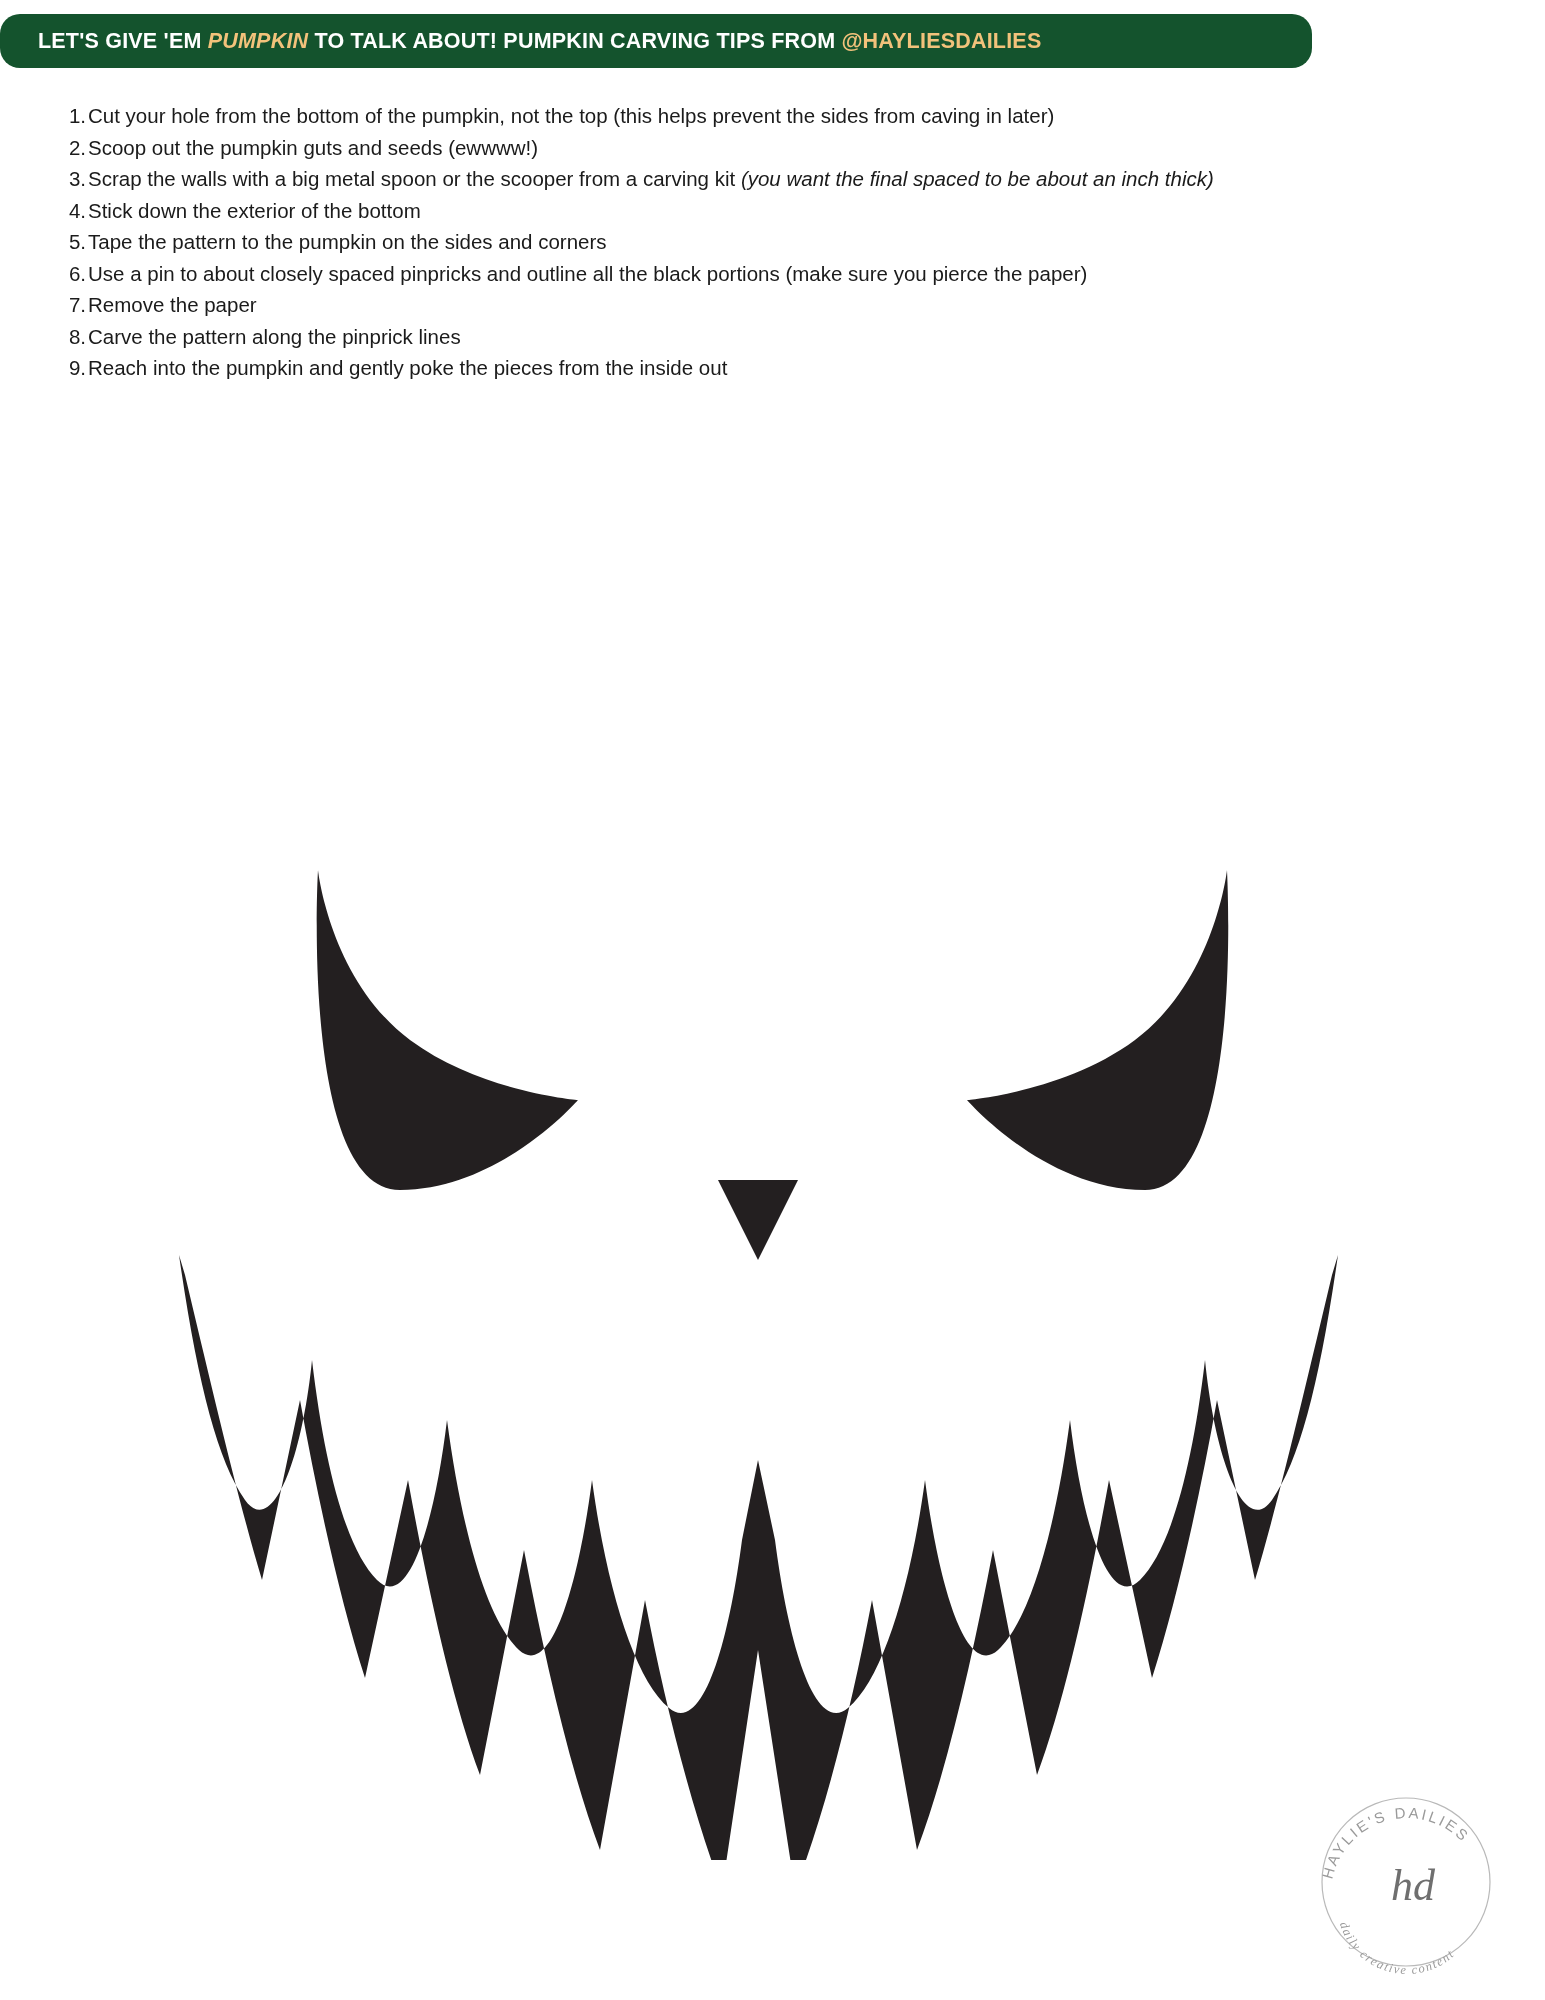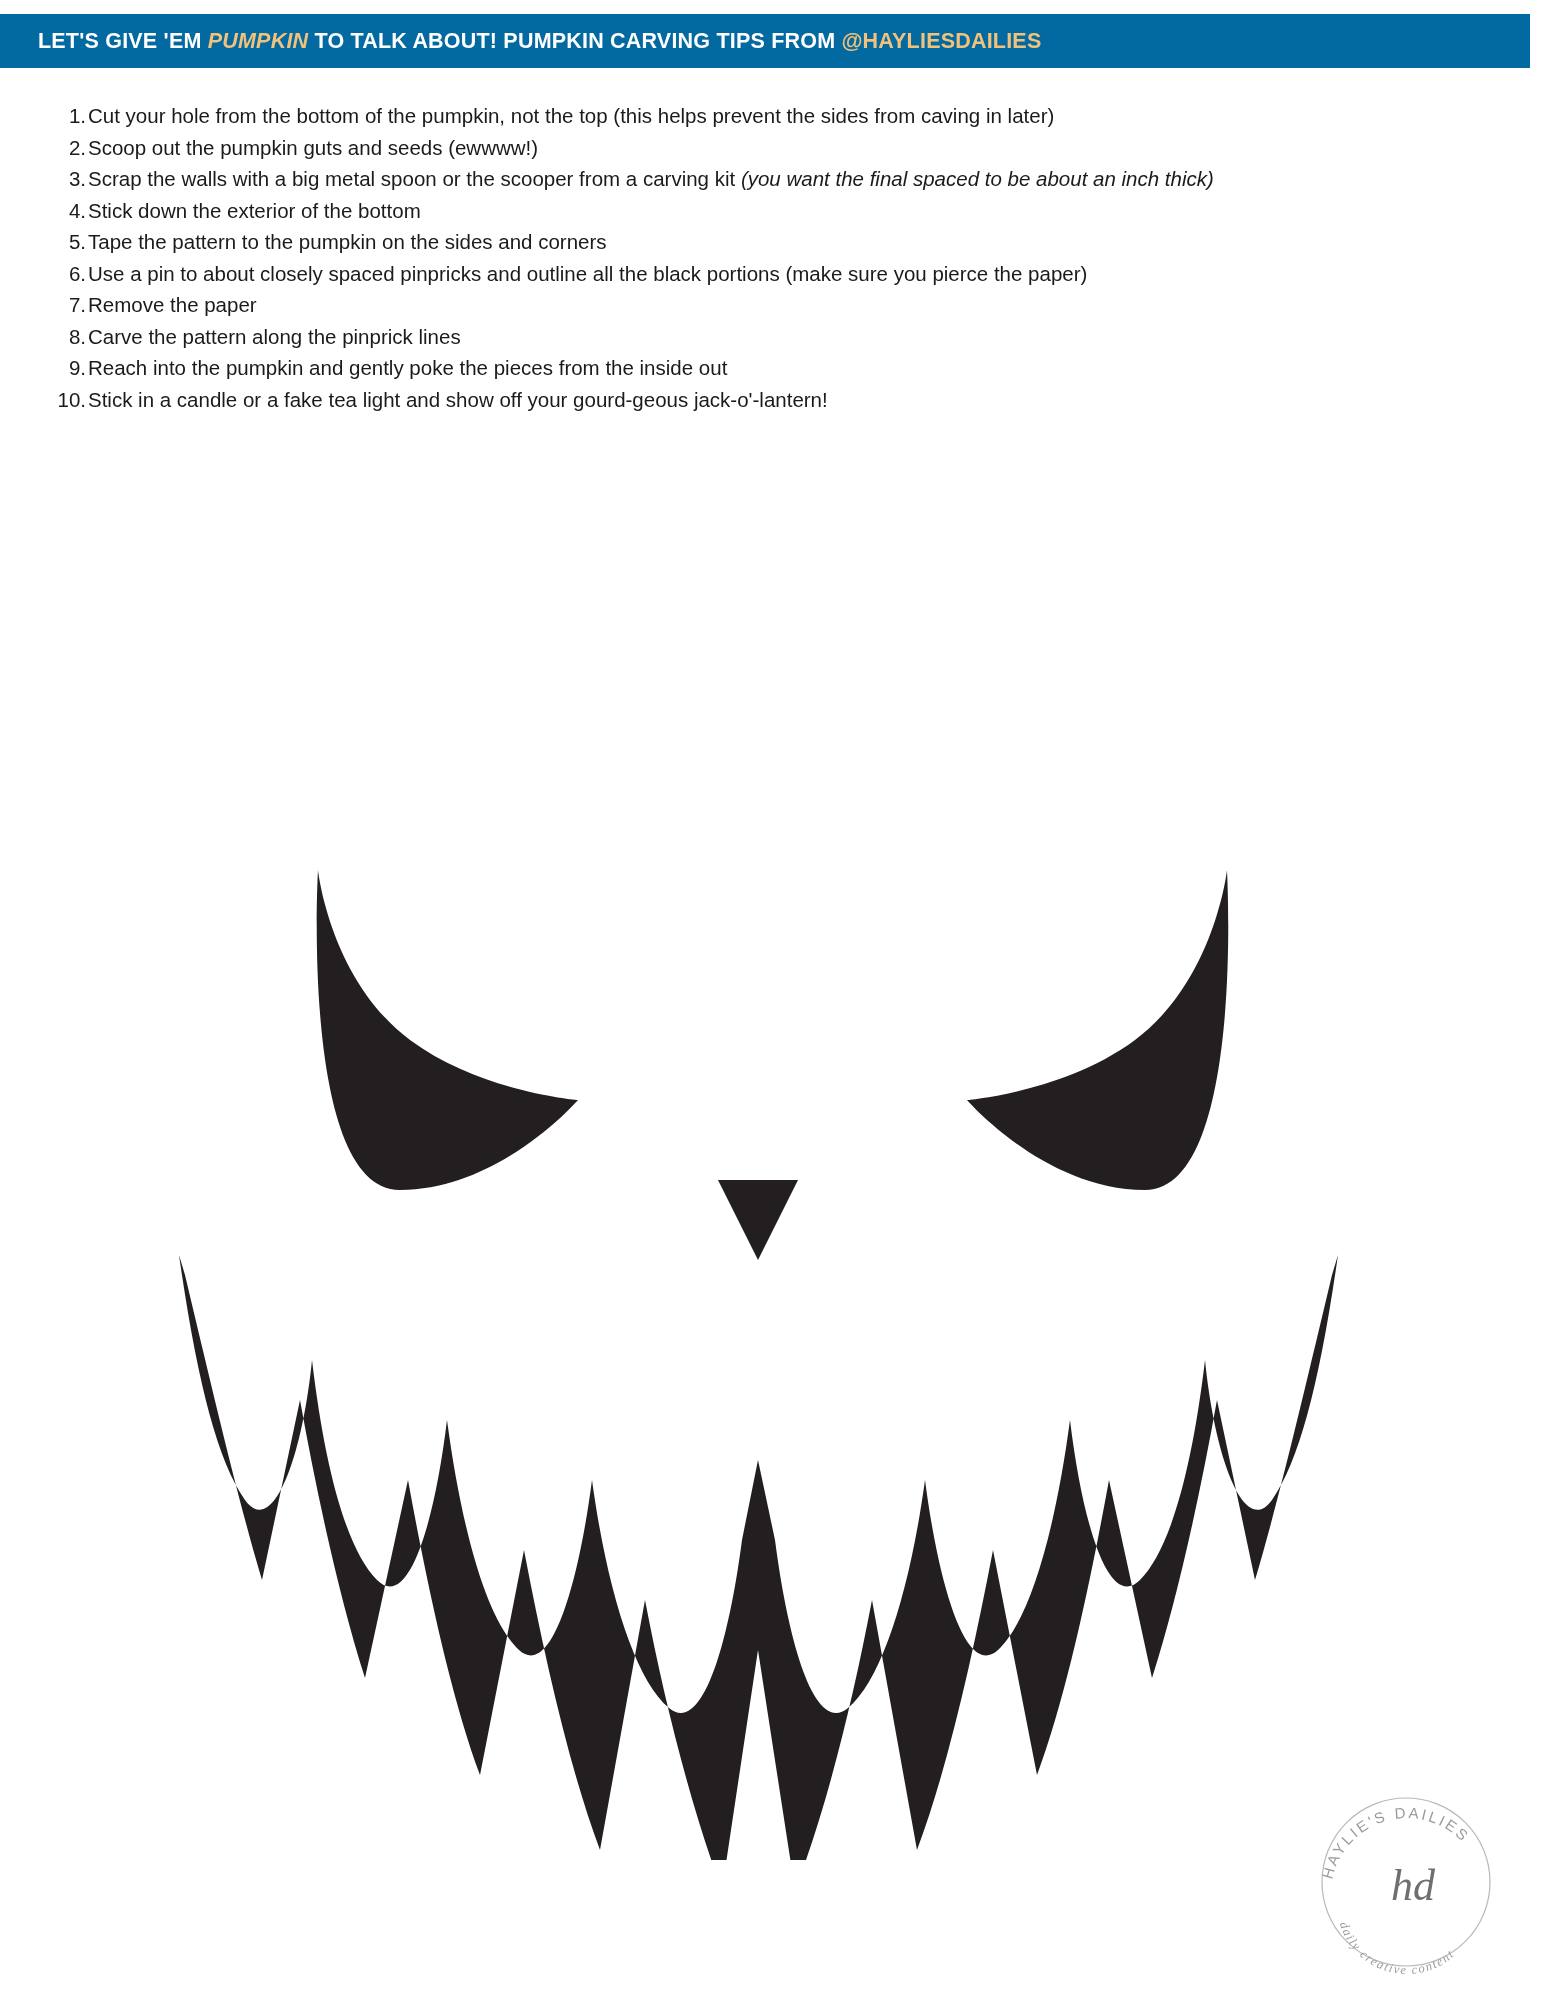--- a/index.html
+++ b/index.html
@@ -14,27 +14,28 @@
     font-family: "Liberation Sans", sans-serif;
     color: #111111;
     overflow: hidden;
   }
 
   
   .banner {
     position: absolute;
     left: 0;
     top: 14px;
-    width: 1530px;
+    width: 1312px;
     height: 54px;
-    background: #0369a1;
+    background: #14532d;
     display: flex;
     align-items: center;
     padding-left: 38px;
     box-sizing: border-box;
+    border-radius: 20px;
   }
   .banner-text {
     font-size: 21.5px;
     font-weight: bold;
     letter-spacing: 0.2px;
     color: #ffffff;
     white-space: nowrap;
   }
   .banner-text .accent {
     color: #f2c27b;
@@ -133,24 +134,20 @@
     <span class="step-num">7.</span>
     <span class="step-body"><span class="u">Remove the paper</span><span></span></span>
   </li>
   <li class="step">
     <span class="step-num">8.</span>
     <span class="step-body"><span class="u">Carve the pattern</span><span> along the pinprick lines</span></span>
   </li>
   <li class="step">
     <span class="step-num">9.</span>
     <span class="step-body"><span class="u">Reach into the pumpkin and gently poke the pieces</span><span> from the inside out</span></span>
-  </li>
-  <li class="step">
-    <span class="step-num">10.</span>
-    <span class="step-body"><span class="u">Stick in a candle or a fake tea light</span><span> and </span><span class="u">show off your gourd-geous jack-o'-lantern</span><span>!</span></span>
   </li>
 </ol>
 
 <svg class="face" viewBox="0 0 1545 1000">
 
   <path fill="#231f20" d="M 318 10 C 318 10 330 120 410 180 C 480 232 578 240 578 240 C 578 240 500 330 400 330 C 300 330 318 10 318 10 Z"></path>
 
   <path fill="#231f20" d="M 1227 10 C 1227 10 1215 120 1135 180 C 1065 232 967 240 967 240 C 967 240 1045 330 1145 330 C 1245 330 1227 10 1227 10 Z"></path>
 
   <path fill="#231f20" d="M 718 320 L 798 320 L 758 400 Z"></path>

